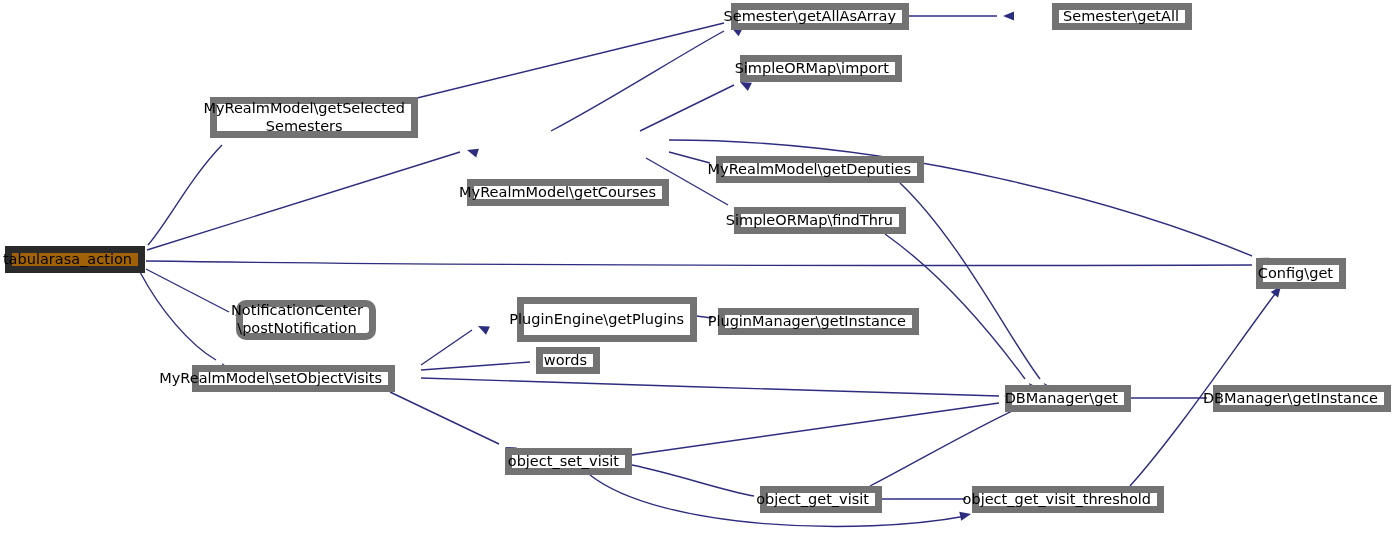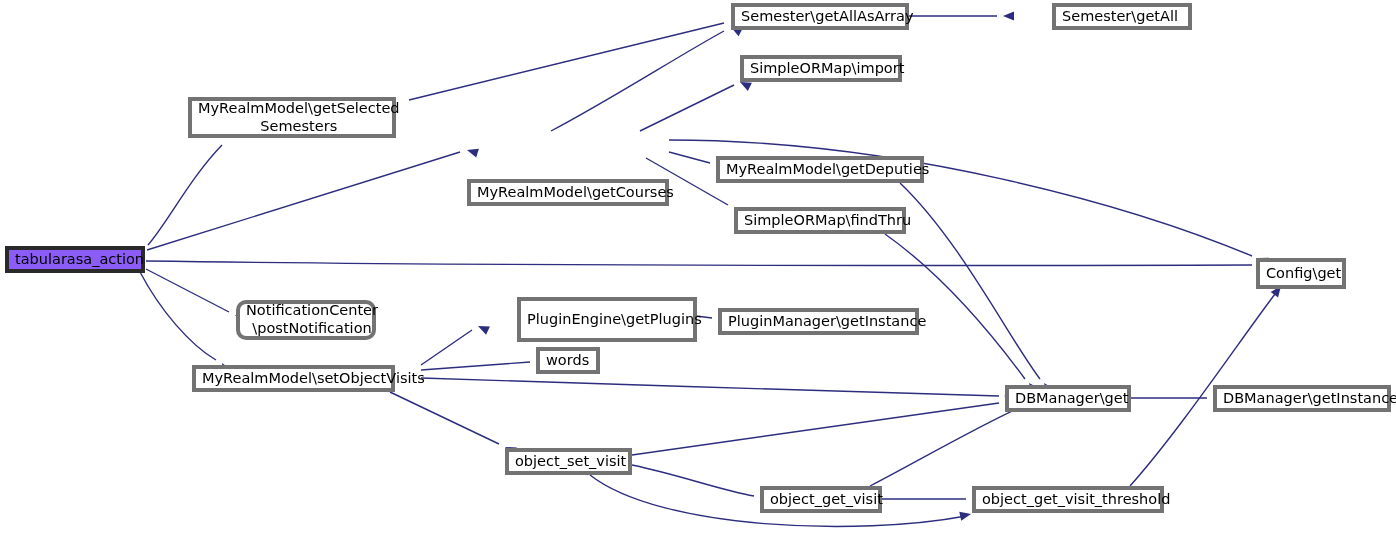--- a/index.html
+++ b/index.html
@@ -20,34 +20,34 @@
   #edge-layer {
     position: absolute;
     left: 0;
     top: 0;
     width: 1396px;
     height: 541px;
   }
   .node {
     position: absolute;
     box-sizing: border-box;
-    border: 4px solid #737373;
+    border: 7px solid #737373;
     background: #ffffff;
     color: #000000;
     font-size: 14.5px;
     line-height: 1.22;
     display: flex;
     align-items: center;
-    justify-content: flex-start;
+    justify-content: flex-end;
     text-align: center;
     white-space: pre-line;
     z-index: 2;
   }
   .node.root {
-    background: #8b5cf6;
+    background: #a16207;
     border-color: #2a2a2a;
   }
   .node .lbl {
     display: block;
     padding: 0 6px;
     white-space: pre-line;
   }
 </style>
 </head>
 <body>
@@ -101,21 +101,21 @@
       <path d="M 882,499 L 966,499" fill="none" stroke="#2d2d7f" stroke-width="1.4"></path>
       <polygon points="0,0 -11,-4.6 -11,4.6" fill="#2d2d7f" transform="translate(972,499) rotate(180)"></polygon>
       <path d="M 870,486 C 920,460 980,425 1025,405" fill="none" stroke="#2d2d7f" stroke-width="1.4"></path>
       <polygon points="0,0 -11,-4.6 -11,4.6" fill="#2d2d7f" transform="translate(1030,403) rotate(205)"></polygon>
       <path d="M 1130,486 C 1180,430 1240,340 1278,290" fill="none" stroke="#2d2d7f" stroke-width="1.4"></path>
       <polygon points="0,0 -11,-4.6 -11,4.6" fill="#2d2d7f" transform="translate(1281,286) rotate(307)"></polygon>
       <path d="M 1131,398 L 1207,398" fill="none" stroke="#2d2d7f" stroke-width="1.4"></path>
       <polygon points="0,0 -11,-4.6 -11,4.6" fill="#2d2d7f" transform="translate(1213,398) rotate(180)"></polygon>
     </svg>
 <div class="node root" style="left: 5px; top: 246px; width: 140px; height: 27px;"><span class="lbl">tabularasa_action</span></div>
-    <div class="node" style="left: 188px; top: 97px; width: 208px; height: 41px;"><span class="lbl">MyRealmModel\getSelected
+    <div class="node" style="left: 210px; top: 97px; width: 208px; height: 41px;"><span class="lbl">MyRealmModel\getSelected
 Semesters</span></div>
     <div class="node" style="left: 467px; top: 131px; width: 202px; height: 27px; margin-top: 48px;"><span class="lbl">MyRealmModel\getCourses</span></div>
     <div class="node" style="left: 731px; top: 3px; width: 178px; height: 27px;"><span class="lbl">Semester\getAllAsArray</span></div>
     <div class="node" style="left: 1052px; top: 3px; width: 140px; height: 27px;"><span class="lbl">Semester\getAll</span></div>
     <div class="node" style="left: 740px; top: 55px; width: 162px; height: 27px;"><span class="lbl">SimpleORMap\import</span></div>
     <div class="node" style="left: 716px; top: 156px; width: 208px; height: 27px;"><span class="lbl">MyRealmModel\getDeputies</span></div>
     <div class="node" style="left: 734px; top: 207px; width: 172px; height: 27px;"><span class="lbl">SimpleORMap\findThru</span></div>
     <div class="node" style="left: 1256px; top: 258px; width: 90px; height: 31px;"><span class="lbl">Config\get</span></div>
     <div class="node" style="left: 236px; top: 300px; width: 140px; height: 40px; border-radius: 10px;"><span class="lbl">NotificationCenter
 \postNotification</span></div>

